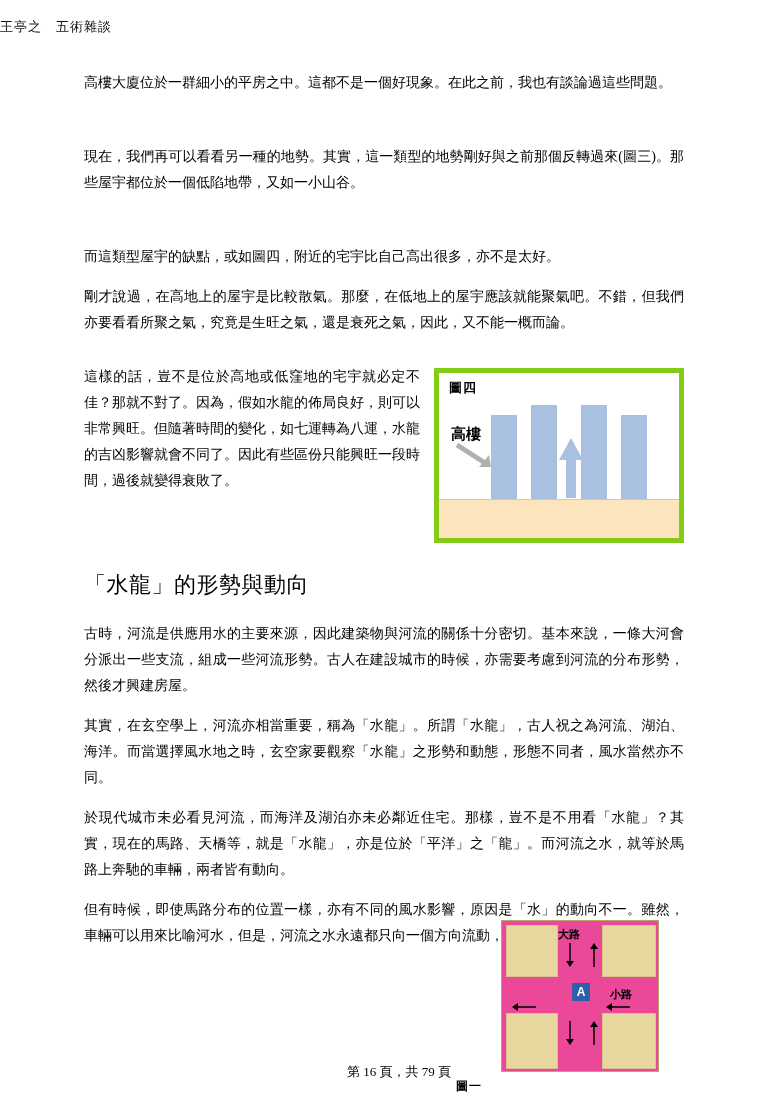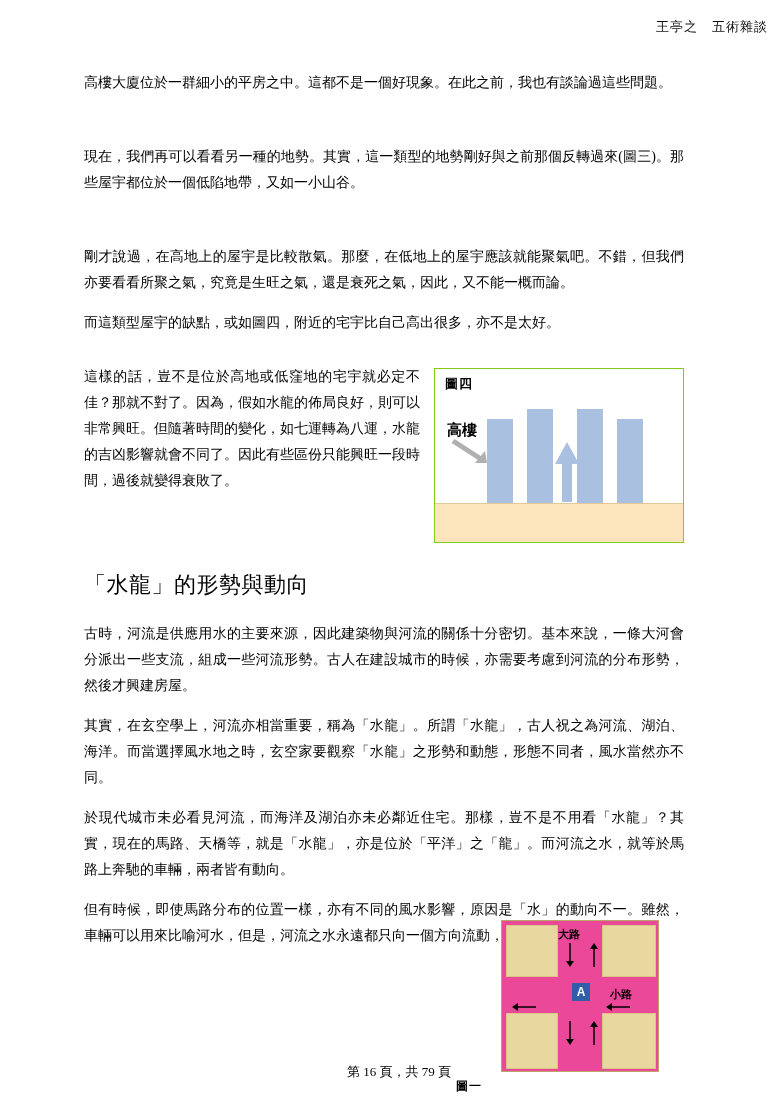--- a/index.html
+++ b/index.html
@@ -19,21 +19,21 @@
     position: relative;
     width: 768px;
     height: 1099px;
     box-sizing: border-box;
   }
   .header {
     position: absolute;
     top: 18px;
     left: 0;
     width: 768px;
-    text-align: right;
+    text-align: left;
     font-size: 13px;
     letter-spacing: 1px;
     color: #111;
   }
   .content {
     position: absolute;
     top: 70px;
     left: 84px;
     width: 600px;
   }
@@ -58,21 +58,21 @@
 
   
   .fig4-wrap {
     position: relative;
   }
   .fig4 {
     float: right;
     width: 250px;
     height: 175px;
     margin: 4px 0 6px 14px;
-    border: 1px solid #84cc16;
+    border: 5px solid #84cc16;
     background: #ffffff;
     position: relative;
     box-sizing: border-box;
   }
   .fig4 .label {
     position: absolute;
     top: 6px;
     left: 10px;
     font-size: 13px;
     font-weight: bold;
@@ -202,23 +202,23 @@
   <div class="header">王亭之　五術雜談</div>
 
   <div class="content">
 
     <p class="para">高樓大廈位於一群細小的平房之中。這都不是一個好現象。在此之前，我也有談論過這些問題。</p>
     <div class="gap-lg"></div>
 
     <p class="para">現在，我們再可以看看另一種的地勢。其實，這一類型的地勢剛好與之前那個反轉過來(圖三)。那些屋宇都位於一個低陷地帶，又如一小山谷。</p>
     <div class="gap-lg"></div>
 
+    <p class="para">而這類型屋宇的缺點，或如圖四，附近的宅宇比自己高出很多，亦不是太好。</p>
+
     <p class="para">剛才說過，在高地上的屋宇是比較散氣。那麼，在低地上的屋宇應該就能聚氣吧。不錯，但我們亦要看看所聚之氣，究竟是生旺之氣，還是衰死之氣，因此，又不能一概而論。</p>
-
-    <p class="para">而這類型屋宇的缺點，或如圖四，附近的宅宇比自己高出很多，亦不是太好。</p>
     <div class="gap-sm"></div>
 
     <div class="fig4-wrap clearfix">
 
       <div class="fig4">
         <div class="label">圖四</div>
         <div class="tall-label">高樓</div>
         <svg class="arrow-down" viewBox="0 0 40 26">
           <path d="M2 2 L30 20" stroke="#b0b0b0" stroke-width="5" fill="none"></path>
           <path d="M24 24 L36 24 L34 12 Z" fill="#b0b0b0"></path>

